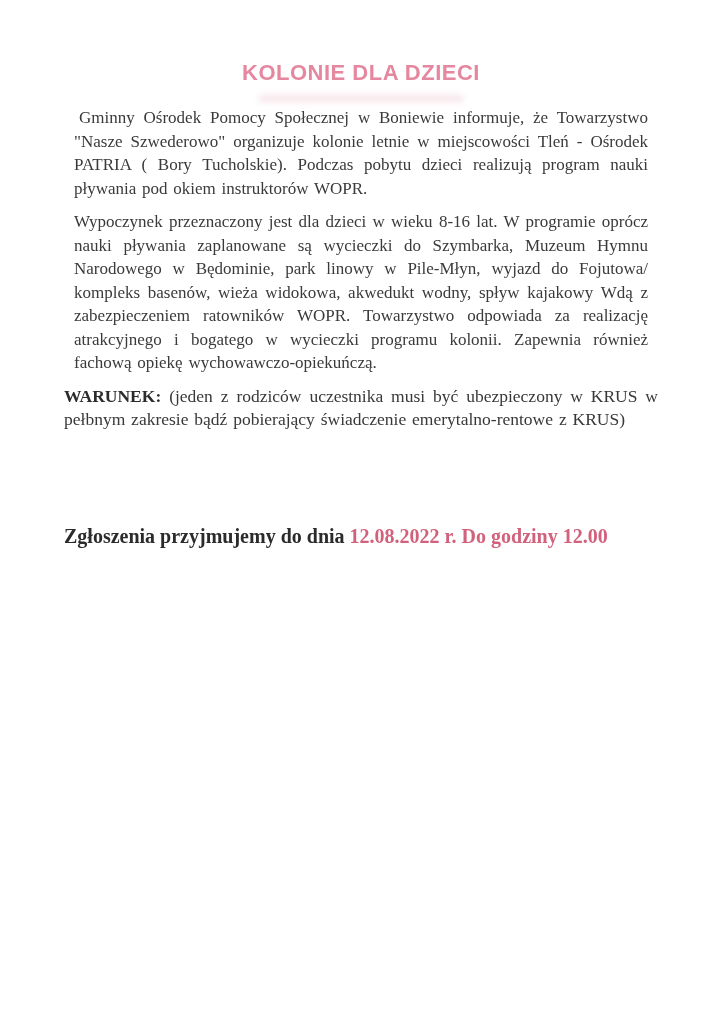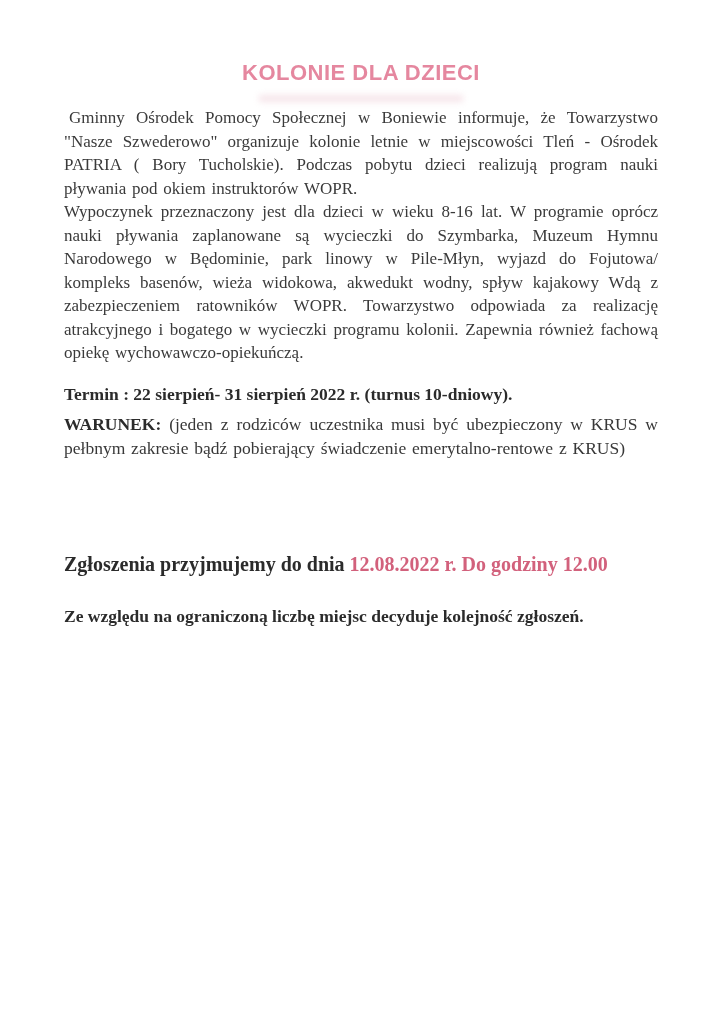--- a/index.html
+++ b/index.html
@@ -38,21 +38,21 @@
     top: 35px;
     width: 205px;
     height: 7px;
     background: #e2a9ba;
     opacity: 0.30;
     filter: blur(3px);
     border-radius: 4px;
   }
 
   .para {
-    margin: 0;
+    margin: 10px;
     font-size: 17px;
     line-height: 23.5px;
     text-align: justify;
     color: #3a3a3a;
     word-spacing: 1.5px;
   }
 
   .intro { text-indent: 5px; }
 
   .line-termin {
@@ -104,24 +104,22 @@
   <div class="content">
 
     <div class="title-ghost"></div>
 
     <h1 class="doc-title" style="color: rgb(229, 135, 159);">KOLONIE DLA DZIECI</h1>
 
     <p class="para intro">Gminny Ośrodek Pomocy Społecznej w Boniewie informuje, że Towarzystwo "Nasze Szwederowo" organizuje kolonie letnie w miejscowości Tleń - Ośrodek PATRIA ( Bory Tucholskie). Podczas pobytu dzieci realizują program nauki pływania pod okiem instruktorów WOPR.</p>
 
     <p class="para">Wypoczynek przeznaczony jest dla dzieci w wieku 8-16 lat. W programie oprócz nauki pływania zaplanowane są wycieczki do Szymbarka, Muzeum Hymnu Narodowego w Będominie, park linowy w Pile-Młyn, wyjazd do Fojutowa/ kompleks basenów, wieża widokowa, akwedukt wodny, spływ kajakowy Wdą z zabezpieczeniem ratowników WOPR. Towarzystwo odpowiada za realizację atrakcyjnego i bogatego w wycieczki programu kolonii. Zapewnia również fachową opiekę wychowawczo-opiekuńczą.</p>
 
-    <p class="line-termin">Termin : 22 sierpień- 31 sierpień  2022 r. (turnus 10-dniowy).</p>
 
     <p class="para-warunek"><span class="warunek-label">WARUNEK:</span> <span>(jeden z rodziców uczestnika musi być  ubezpieczony w KRUS w pełbnym zakresie bądź pobierający świadczenie emerytalno-rentowe z KRUS)</span></p>
 
     <p class="line-deadline"><span>Zgłoszenia przyjmujemy do dnia</span> <span class="deadline-value" style="color: rgb(210, 97, 124);">12.08.2022 r. Do godziny 12.00</span></p>
 
     <div class="notes">
-      <p>Ze względu na ograniczoną liczbę miejsc decyduje kolejność zgłoszeń.</p>
     </div>
 
   </div>
 </div>
 
 </body></html>

